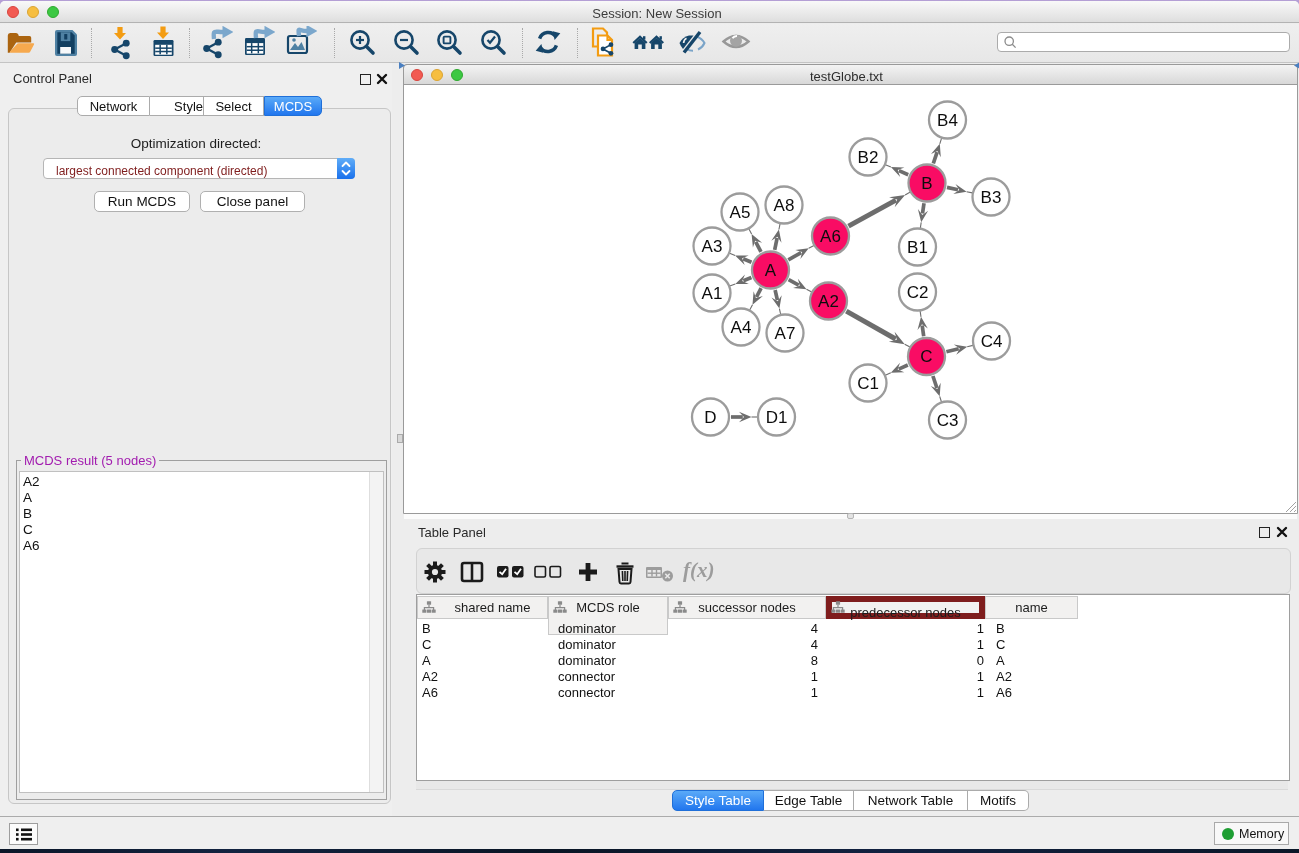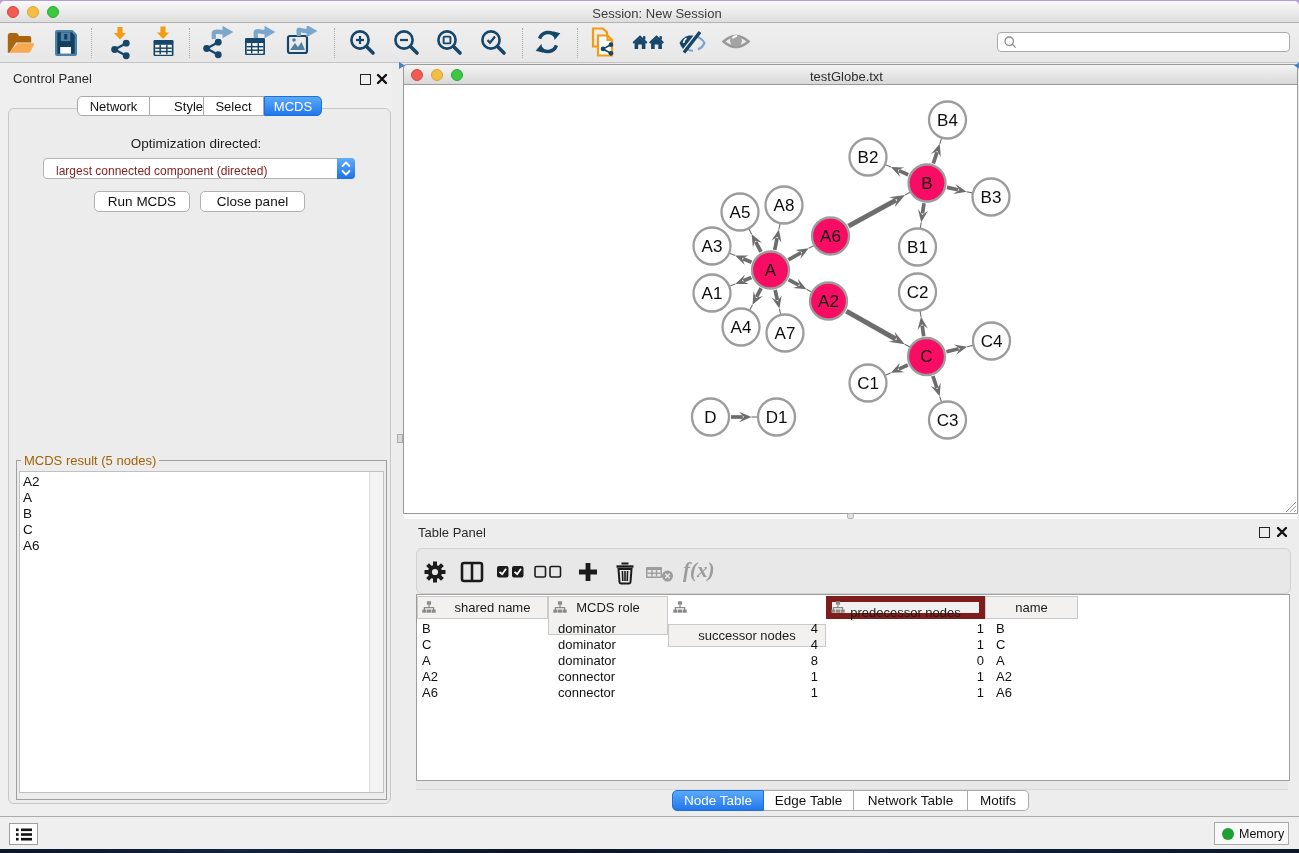--- a/index.html
+++ b/index.html
@@ -168,21 +168,21 @@
 <div class="abs" style="left:337px;top:158px;width:18px;height:21px;background:linear-gradient(#60adf8,#1a71ec);border-radius:0 4px 4px 0;"></div>
 <svg class="abs" style="left:340px;top:160px" width="12" height="17" viewBox="0 0 12 17">
  <path d="M2.5 6 L6 2.5 L9.5 6" stroke="#fff" stroke-width="1.8" fill="none" stroke-linecap="round" stroke-linejoin="round"></path>
  <path d="M2.5 11 L6 14.5 L9.5 11" stroke="#fff" stroke-width="1.8" fill="none" stroke-linecap="round" stroke-linejoin="round"></path>
 </svg>
 
 <div class="abs" style="left:94px;top:191px;width:96px;height:21px;background:#fff;border:1px solid #b0b0b0;border-radius:5px;text-align:center;line-height:19px;font-size:13.5px;color:#111;">Run MCDS</div>
 <div class="abs" style="left:200px;top:191px;width:105px;height:21px;background:#fff;border:1px solid #b0b0b0;border-radius:5px;text-align:center;line-height:19px;font-size:13.5px;color:#111;">Close panel</div>
 
 <div class="abs" style="left:16px;top:460px;width:371px;height:340px;border:1px solid #9f9f9f;"></div>
-<div class="abs" style="left:21px;top:453px;background:#ececec;padding:0 3px;font-size:13px;color:#a16207;">MCDS result (5 nodes)</div>
+<div class="abs" style="left:21px;top:453px;background:#ececec;padding:0 3px;font-size:13px;color:#a21caf;">MCDS result (5 nodes)</div>
 <div class="abs" style="left:19px;top:471px;width:365px;height:322px;background:#fff;border:1px solid #c0c0c0;"></div>
 <div class="abs" style="left:23px;top:474px;font-size:13.5px;color:#111;line-height:16px;">A2<br>A<br>B<br>C<br>A6</div>
 <div class="abs" style="left:369px;top:472px;width:14px;height:320px;background:#f3f3f3;border-left:1px solid #dedede;"></div>
 
 <div class="abs" style="left:403px;top:64px;width:895px;height:450px;background:#fff;border:1px solid #9a9a9a;border-radius:4px 4px 0 0;"></div>
 <div class="abs" style="left:403px;top:64px;width:895px;height:21px;background:linear-gradient(#f4f4f4,#d8d8d8);border:1px solid #9a9a9a;border-radius:4px 4px 0 0;"></div>
 <div class="abs" style="left:411px;top:69px;width:12px;height:12px;border-radius:50%;background:#f25a52;border:0.5px solid #d8453e;"></div>
 <div class="abs" style="left:431px;top:69px;width:12px;height:12px;border-radius:50%;background:#f6be40;border:0.5px solid #dba432;"></div>
 <div class="abs" style="left:451px;top:69px;width:12px;height:12px;border-radius:50%;background:#3cc843;border:0.5px solid #2fa92f;"></div>
 <div class="abs" style="left:403px;top:69px;width:887px;text-align:center;font-size:13px;color:#2d2d2d;">testGlobe.txt</div>
@@ -357,21 +357,21 @@
     <circle cx="22.5" cy="17" r="5.5" fill="#9c9c9c"></circle>
     <path d="M20.3 14.8 L24.7 19.2 M24.7 14.8 L20.3 19.2" stroke="#e8e8e8" stroke-width="1.6"></path>
   </svg>
 <div class="abs" style="left:683px;top:558px;font-family:'Liberation Serif',serif;font-style:italic;font-size:21px;color:#9c9c9c;font-weight:bold;">f(x)</div>
 
 <div class="abs" style="left:416px;top:594px;width:874px;height:187px;background:#fff;border:1px solid #9e9e9e;"></div>
 <div class="abs" style="left:416px;top:781px;width:872px;height:9px;background:#e8e8e8;border-bottom:1px solid #d9d9d9;"></div>
 <div class="abs" style="left:417px;top:595px;width:872px;height:24px;background:#fff;"></div>
 <div class="abs" style="left:417px;top:596px;width:131px;height:23px;background:#f2f1f0;border:1px solid #c9c9c9;text-align:center;line-height:22px;font-size:13px;color:#1c1c1c;padding-left:20px;">shared name</div>
 <div class="abs" style="left:548px;top:596px;width:120px;height:39px;background:#f2f1f0;border:1px solid #c9c9c9;text-align:center;line-height:22px;font-size:13px;color:#1c1c1c;">MCDS role</div>
-<div class="abs" style="left:668px;top:624px;width:158px;height:23px;background:#f2f1f0;border:1px solid #c9c9c9;text-align:center;line-height:22px;font-size:13px;color:#1c1c1c;">successor nodes</div>
+<div class="abs" style="left:668px;top:596px;width:158px;height:23px;background:#f2f1f0;border:1px solid #c9c9c9;text-align:center;line-height:22px;font-size:13px;color:#1c1c1c;">successor nodes</div>
 <div class="abs" style="left:826px;top:596px;width:159px;height:23px;background:#f2f1f0;border:6px solid #7f1d1d;text-align:center;line-height:22px;font-size:13px;color:#1c1c1c;">predecessor nodes</div>
 <div class="abs" style="left:985px;top:596px;width:93px;height:23px;background:#f2f1f0;border:1px solid #c9c9c9;text-align:center;line-height:22px;font-size:13px;color:#1c1c1c;">name</div>
 <svg class="abs" style="left:422px;top:601px" width="14" height="12" viewBox="0 0 14 12">
     <rect x="4.9" y="0.3" width="4.2" height="3.4" rx="0.4" fill="#8a8a8a"></rect>
     <path d="M7 3.7 V6.6 M2.4 9 V6.6 H11.6 V9" stroke="#8a8a8a" stroke-width="1.2" fill="none"></path>
     <rect x="0.3" y="8.4" width="4.1" height="3.4" rx="0.4" fill="#8a8a8a"></rect>
     <rect x="4.95" y="8.4" width="4.1" height="3.4" rx="0.4" fill="#8a8a8a"></rect>
     <rect x="9.6" y="8.4" width="4.1" height="3.4" rx="0.4" fill="#8a8a8a"></rect>
   </svg>
 <svg class="abs" style="left:553px;top:601px" width="14" height="12" viewBox="0 0 14 12">
@@ -415,21 +415,21 @@
 <div class="abs" style="left:668px;top:669px;width:150px;text-align:right;font-size:13px;color:#111;">1</div>
 <div class="abs" style="left:826px;top:669px;width:158px;text-align:right;font-size:13px;color:#111;">1</div>
 <div class="abs" style="left:996px;top:669px;font-size:13px;color:#111;">A2</div>
 <div class="abs" style="left:422px;top:685px;font-size:13px;color:#111;">A6</div>
 <div class="abs" style="left:558px;top:685px;font-size:13px;color:#111;">connector</div>
 <div class="abs" style="left:668px;top:685px;width:150px;text-align:right;font-size:13px;color:#111;">1</div>
 <div class="abs" style="left:826px;top:685px;width:158px;text-align:right;font-size:13px;color:#111;">1</div>
 <div class="abs" style="left:996px;top:685px;font-size:13px;color:#111;">A6</div>
 
 <div class="abs" style="left:672px;top:790px;height:21px;display:flex;font-size:13.5px;">
- <div style="width:92px;background:linear-gradient(#5aaaf8,#2176ee);border:1px solid #1f6fd8;border-radius:5px 0 0 5px;text-align:center;line-height:20px;color:#fff;">Node Table</div>
+ <div style="width:92px;background:linear-gradient(#5aaaf8,#2176ee);border:1px solid #1f6fd8;border-radius:5px 0 0 5px;text-align:center;line-height:20px;color:#fff;">Style Table</div>
  <div style="width:90px;background:#fff;border:1px solid #ababab;border-left:none;text-align:center;line-height:20px;color:#111;">Edge Table</div>
  <div style="width:114px;background:#fff;border:1px solid #ababab;border-left:none;text-align:center;line-height:20px;color:#111;">Network Table</div>
  <div style="width:61px;background:#fff;border:1px solid #ababab;border-left:none;border-radius:0 5px 5px 0;text-align:center;line-height:20px;color:#111;">Motifs</div>
 </div>
 
 <div class="abs" style="left:0;top:816px;width:1299px;height:33px;background:#efefef;border-top:1px solid #ababab;"></div>
 <div class="abs" style="left:9px;top:823px;width:29px;height:22px;background:#fcfcfc;border:1px solid #9e9e9e;"></div>
 <svg class="abs" style="left:16px;top:828px" width="16" height="13" viewBox="0 0 16 13">
  <rect x="0" y="0.5" width="2.6" height="2.6" fill="#111"></rect>
     <rect x="5" y="0.5" width="11" height="2.6" fill="#111"></rect>

